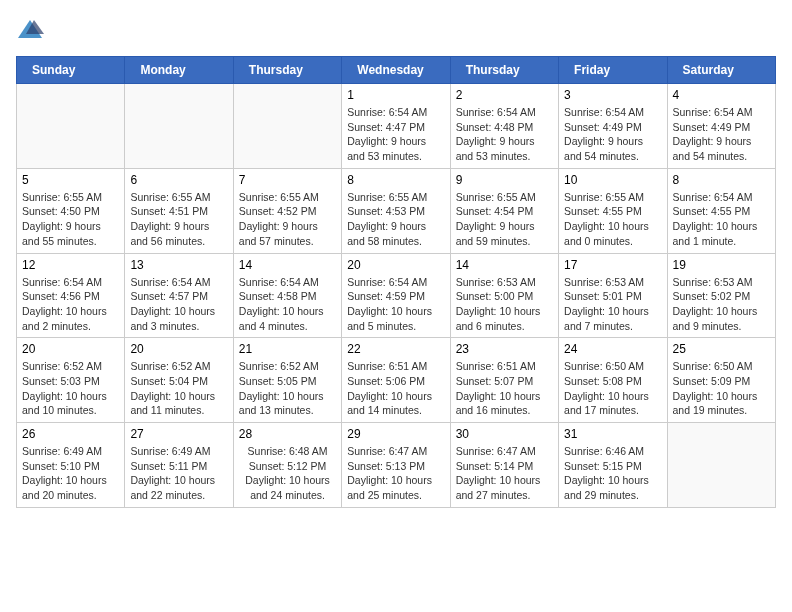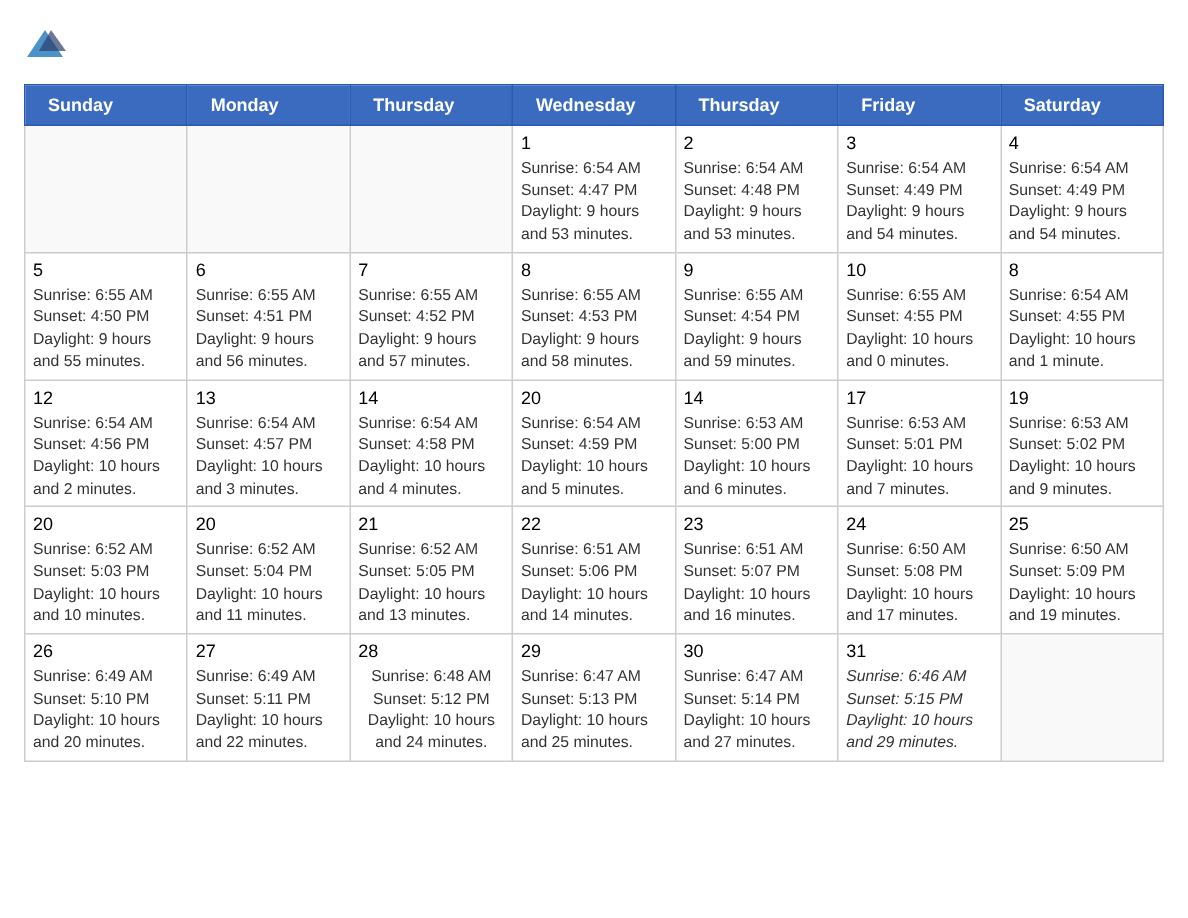--- a/index.html
+++ b/index.html
@@ -333,21 +333,21 @@
         </td>
         <td>
           <span class="day-num">30</span>
           <div class="day-info" style="white-space: pre-line;">Sunrise: 6:47 AM
 Sunset: 5:14 PM
 Daylight: 10 hours
 and 27 minutes.</div>
         </td>
         <td>
           <span class="day-num">31</span>
-          <div class="day-info" style="white-space: pre-line; font-style: italic;">Sunrise: 6:46 AM
+          <div class="day-info" style="white-space: pre-line;">Sunrise: 6:46 AM
 Sunset: 5:15 PM
 Daylight: 10 hours
 and 29 minutes.</div>
         </td>
         <td class="empty"></td>
       </tr>
     </tbody>
 </table>
 
 </body></html>

